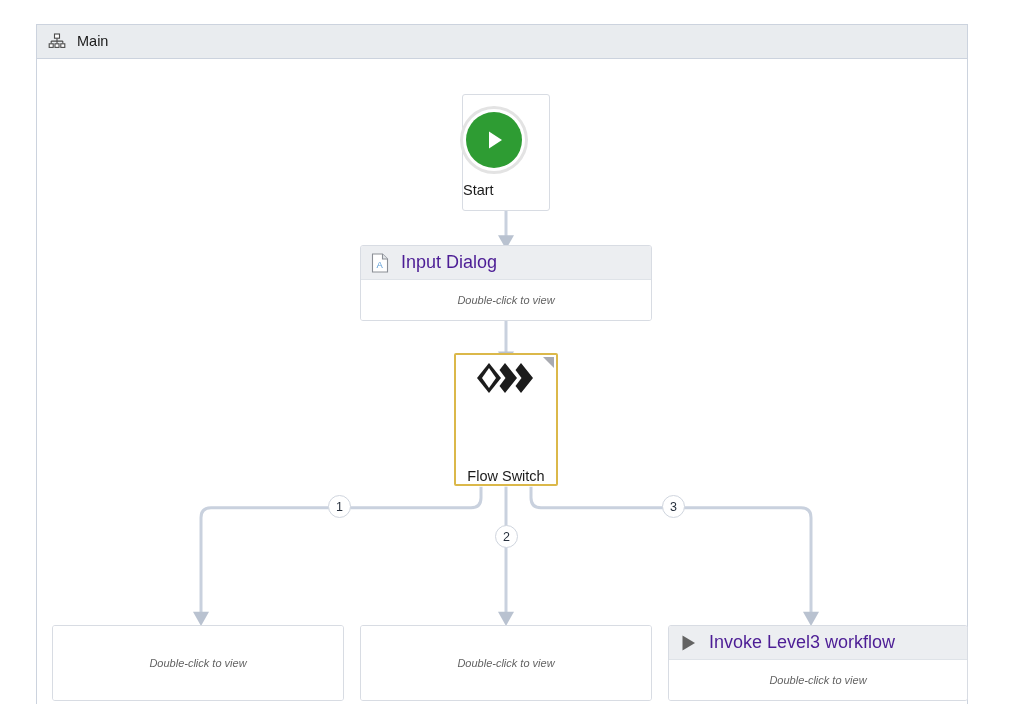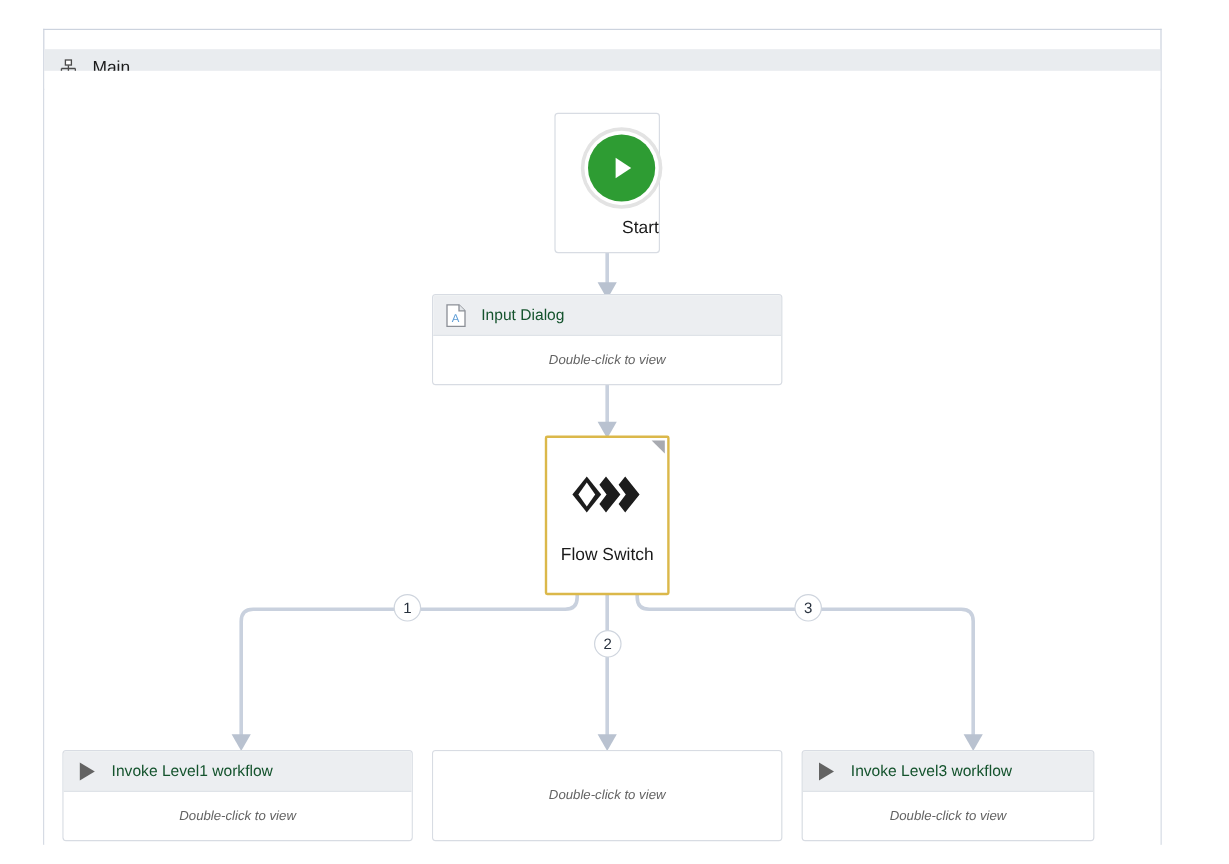--- a/index.html
+++ b/index.html
@@ -24,21 +24,21 @@
     width: 932px;
     height: 680px;
     border: 1px solid #ccd3de;
     border-bottom: none;
     box-sizing: border-box;
     background: #ffffff;
   }
   .panel-header {
     position: absolute;
     left: 0;
-    top: 16px;
+    top: 0;
     right: 0;
     height: 34px;
     background: #e9ecef;
     border-bottom: 1px solid #ccd3de;
     box-sizing: border-box;
     display: flex;
     align-items: center;
     padding-left: 11px;
   }
   .panel-header .hdr-icon {
@@ -80,21 +80,21 @@
   }
 
   
   .start-node {
     width: 88px;
     height: 117px;
     border: 1px solid #d8dce3;
     border-radius: 3px;
     display: flex;
     flex-direction: column;
-    align-items: flex-end;
+    align-items: flex-start;
     justify-content: center;
     box-shadow: 0 0 0 0 rgba(0,0,0,0);
   }
   .start-circle-wrap {
     width: 62px;
     height: 62px;
     border-radius: 50%;
     background: #ffffff;
     box-shadow: 0 0 0 3px #e3e3e3;
     display: flex;
@@ -135,22 +135,22 @@
     box-sizing: border-box;
   }
   .activity-head .act-icon {
     width: 18px;
     height: 20px;
     flex: 0 0 auto;
     margin-right: 12px;
     display: block;
   }
   .activity-title {
-    font-size: 13px;
-    color: #14532d;
+    font-size: 18px;
+    color: #4c1d95;
     white-space: nowrap;
   }
   .activity-body {
     flex: 1;
     background: #ffffff;
     display: flex;
     align-items: center;
     justify-content: center;
   }
   .activity-hint {
@@ -271,58 +271,52 @@
             <path d="M11.5 1 V6 H16.5" fill="#e3e6ea" stroke="#8b8f96" stroke-width="1.1"></path>
             <text x="8.6" y="15.2" font-family="'Liberation Sans',sans-serif" font-size="9.5" fill="#5b9bd5" text-anchor="middle">A</text>
           </svg>
           <span class="activity-title">Input Dialog</span>
         </div>
         <div class="activity-body">
           <span class="activity-hint">Double-click to view</span>
         </div>
       </div>
 
-      <div class="switch-node" style="left:417px; top:304px;">
+      <div class="switch-node" style="left:417px; top:294px;justify-content:space-between;">
         <span class="switch-corner"></span>
         <svg class="switch-icon" viewBox="0 0 62 34">
           <g fill="#1c1c1c">
             <path d="M14 2 L26 17 L14 32 L2 17 Z"></path>
             <path d="M30 2 L42 17 L30 32 L24.5 25 L30.5 17 L24.5 9 Z"></path>
             <path d="M46 2 L58 17 L46 32 L40.5 25 L46.5 17 L40.5 9 Z"></path>
           </g>
           <g fill="#ffffff">
             <path d="M14 7 L21 17 L14 27 L7 17 Z"></path>
           </g>
         </svg>
         <div class="switch-label">Flow Switch</div>
       </div>
 
       <div class="conn-badge" style="left:291px; top:436px;">1</div>
       <div class="conn-badge" style="left:458px; top:466px;">2</div>
       <div class="conn-badge" style="left:625px; top:436px;">3</div>
 
       <div class="node activity-node" style="left:15px; top:566px; width:292px; height:76px;">
-        <div class="activity-head">
-          <svg class="act-icon" viewBox="0 0 18 20">
-            <polygon points="3.5,2.5 16,10 3.5,17.5" fill="#636363"></polygon>
-          </svg>
-          <span class="activity-title">Invoke Level1 workflow</span>
-        </div>
         <div class="activity-body">
           <span class="activity-hint">Double-click to view</span>
         </div>
       </div>
 
       <div class="node activity-node" style="left:323px; top:566px; width:292px; height:76px;">
         <div class="activity-body">
           <span class="activity-hint">Double-click to view</span>
         </div>
       </div>
 
-      <div class="node activity-node" style="left:631px; top:566px; width:244px; height:76px;">
+      <div class="node activity-node" style="left:631px; top:566px; width:300px; height:76px;">
         <div class="activity-head">
           <svg class="act-icon" viewBox="0 0 18 20">
             <polygon points="3.5,2.5 16,10 3.5,17.5" fill="#636363"></polygon>
           </svg>
           <span class="activity-title">Invoke Level3 workflow</span>
         </div>
         <div class="activity-body">
           <span class="activity-hint">Double-click to view</span>
         </div>
       </div>

